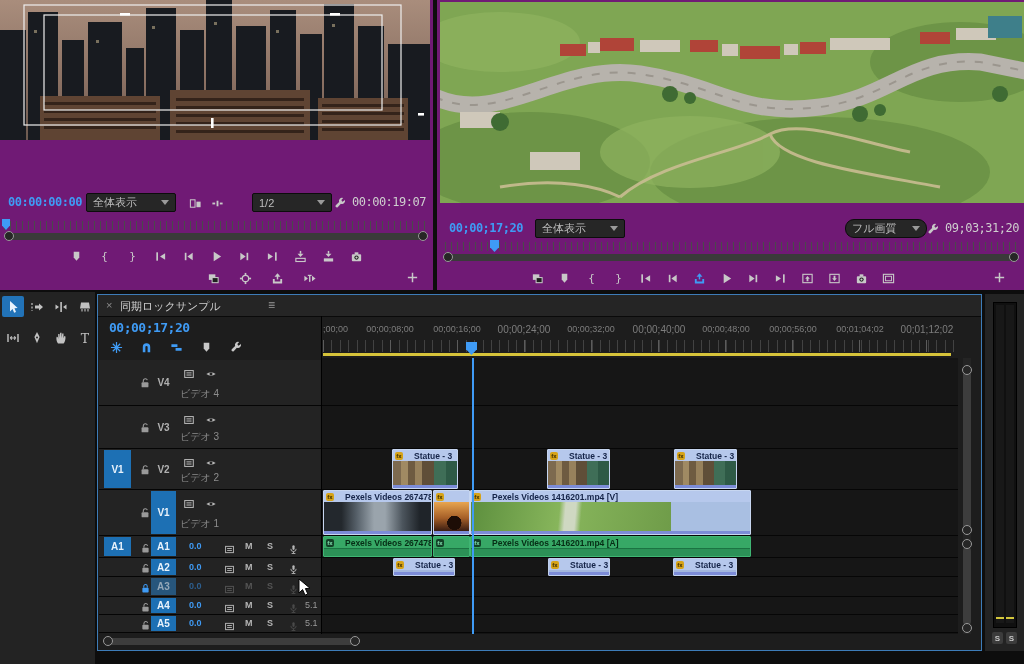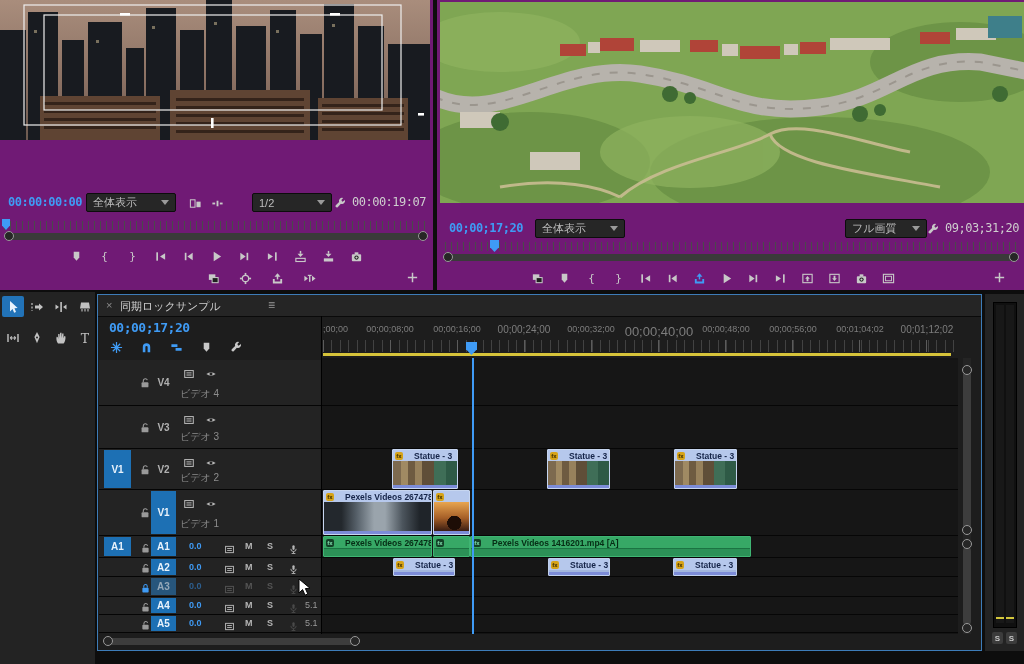--- a/index.html
+++ b/index.html
@@ -315,21 +315,21 @@
           <circle cx="560" cy="92" r="8"></circle>
       </g>
     </svg>
 
     <div class="abs" style="left:0;top:216px;width:587px;height:26px;">
       <span class="tc abs" style="left:12px;top:5px;">00;00;17;20</span>
       <div class="dd" style="left:98px;top:3px;width:76px;">
         <span>全体表示</span>
           <span class="chev"></span>
       </div>
-      <div class="dd" style="left:408px;top:3px;width:68px;">
+      <div class="dd" style="left:408px;top:3px;width:68px;border-radius:9px;">
         <span>フル画質</span>
           <span class="chev"></span>
       </div>
       <span class="ico abs" style="left:486px;top:4px;" id="prg-wrench">
           <svg width="13" height="13" viewBox="0 0 14 14" fill="#c8c8c8">
             <path d="M11.6 3 a3.3 3.3 0 0 1 -4.2 4.4 L4 11 a1.5 1.5 0 0 1 -2.1 -2.1 L5.5 5.4 A3.3 3.3 0 0 1 9.9 1.2 L7.9 3.2 L8.9 5.1 L10.8 4.1 Z"></path>
           </svg>
         </span>
       <span class="tcg abs" style="left:508px;top:5px;">09;03;31;20</span>
     </div>
@@ -521,21 +521,21 @@
         </div>
       </div>
 
     <div class="abs" style="left:223px;top:21px;width:636px;height:42px;overflow:hidden;border-bottom:1px solid #000;" id="tl-ruler">
       <div id="tl-ruler-labels" class="abs" style="left:0;top:8px;width:100%;height:12px;">
           <div style="position: absolute; top: 0px; font-size: 9px; color: rgb(125, 125, 125); white-space: nowrap; left: 2px;">;00;00</div>
           <div style="position: absolute; top: 0px; font-size: 9px; color: rgb(125, 125, 125); white-space: nowrap; left: 69px; transform: translateX(-50%);">00;00;08;00</div>
           <div style="position: absolute; top: 0px; font-size: 9px; color: rgb(125, 125, 125); white-space: nowrap; left: 136px; transform: translateX(-50%);">00;00;16;00</div>
           <div style="position: absolute; top: 0px; font-size: 10px; color: rgb(125, 125, 125); white-space: nowrap; left: 203px; transform: translateX(-50%);">00;00;24;00</div>
           <div style="position: absolute; top: 0px; font-size: 9px; color: rgb(125, 125, 125); white-space: nowrap; left: 270px; transform: translateX(-50%);">00;00;32;00</div>
-          <div style="position: absolute; top: 0px; font-size: 13px; color: rgb(125, 125, 125); white-space: nowrap; left: 338px; transform: translateX(-50%);">00;00;40;00</div>
+          <div style="position: absolute; top: 0px; font-size: 10px; color: rgb(125, 125, 125); white-space: nowrap; left: 338px; transform: translateX(-50%);">00;00;40;00</div>
           <div style="position: absolute; top: 0px; font-size: 9px; color: rgb(125, 125, 125); white-space: nowrap; left: 405px; transform: translateX(-50%);">00;00;48;00</div>
           <div style="position: absolute; top: 0px; font-size: 9px; color: rgb(125, 125, 125); white-space: nowrap; left: 472px; transform: translateX(-50%);">00;00;56;00</div>
           <div style="position: absolute; top: 0px; font-size: 9px; color: rgb(125, 125, 125); white-space: nowrap; left: 539px; transform: translateX(-50%);">00;01;04;02</div>
           <div style="position: absolute; top: 0px; font-size: 10px; color: rgb(125, 125, 125); white-space: nowrap; left: 606px; transform: translateX(-50%);">00;01;12;02</div>
         </div>
       <div class="abs ticksBig" style="left:2px;top:24px;width:632px;height:12px;"></div>
       <div class="abs" id="tl-workarea" style="top: 37px; height: 3px; background: rgb(214, 195, 58); left: 2px; width: 628px;"></div>
       <div class="abs" id="tl-ph-handle" style="top: 26px; width: 11px; height: 13px; background: rgb(63, 155, 245); clip-path: polygon(0px 0px, 100% 0px, 100% 55%, 50% 100%, 0px 55%); left: 145px;"></div>
     </div>
 
@@ -817,20 +817,28 @@
           <div class="strip"></div>
         </div>
         <div class="clip vb" style="left: 111px; top: 132px; width: 37px; height: 45px;">
           <div class="title">
             <span class="fxb">fx</span>
             <span></span>
           </div>
           <div class="thumb th-sunset" style="width: 37px;"></div>
           <div class="strip"></div>
         </div>
+        <div class="clip vb" style="left: 148px; top: 132px; width: 281px; height: 45px;">
+          <div class="title">
+            <span class="fxb">fx</span>
+            <span>Pexels Videos 1416201.mp4 [V]</span>
+          </div>
+          <div class="thumb th-aerial" style="width: 200px;"></div>
+          <div class="strip"></div>
+        </div>
         <div class="clip ag" style="left: 1px; top: 178px; width: 109px; height: 21px;">
           <div class="title">
             <span class="fxb">fx</span>
             <span>Pexels Videos 267478</span>
           </div>
         </div>
         <div class="clip ag" style="left: 111px; top: 178px; width: 37px; height: 21px;">
           <div class="title">
             <span class="fxb">fx</span>
             <span></span>

